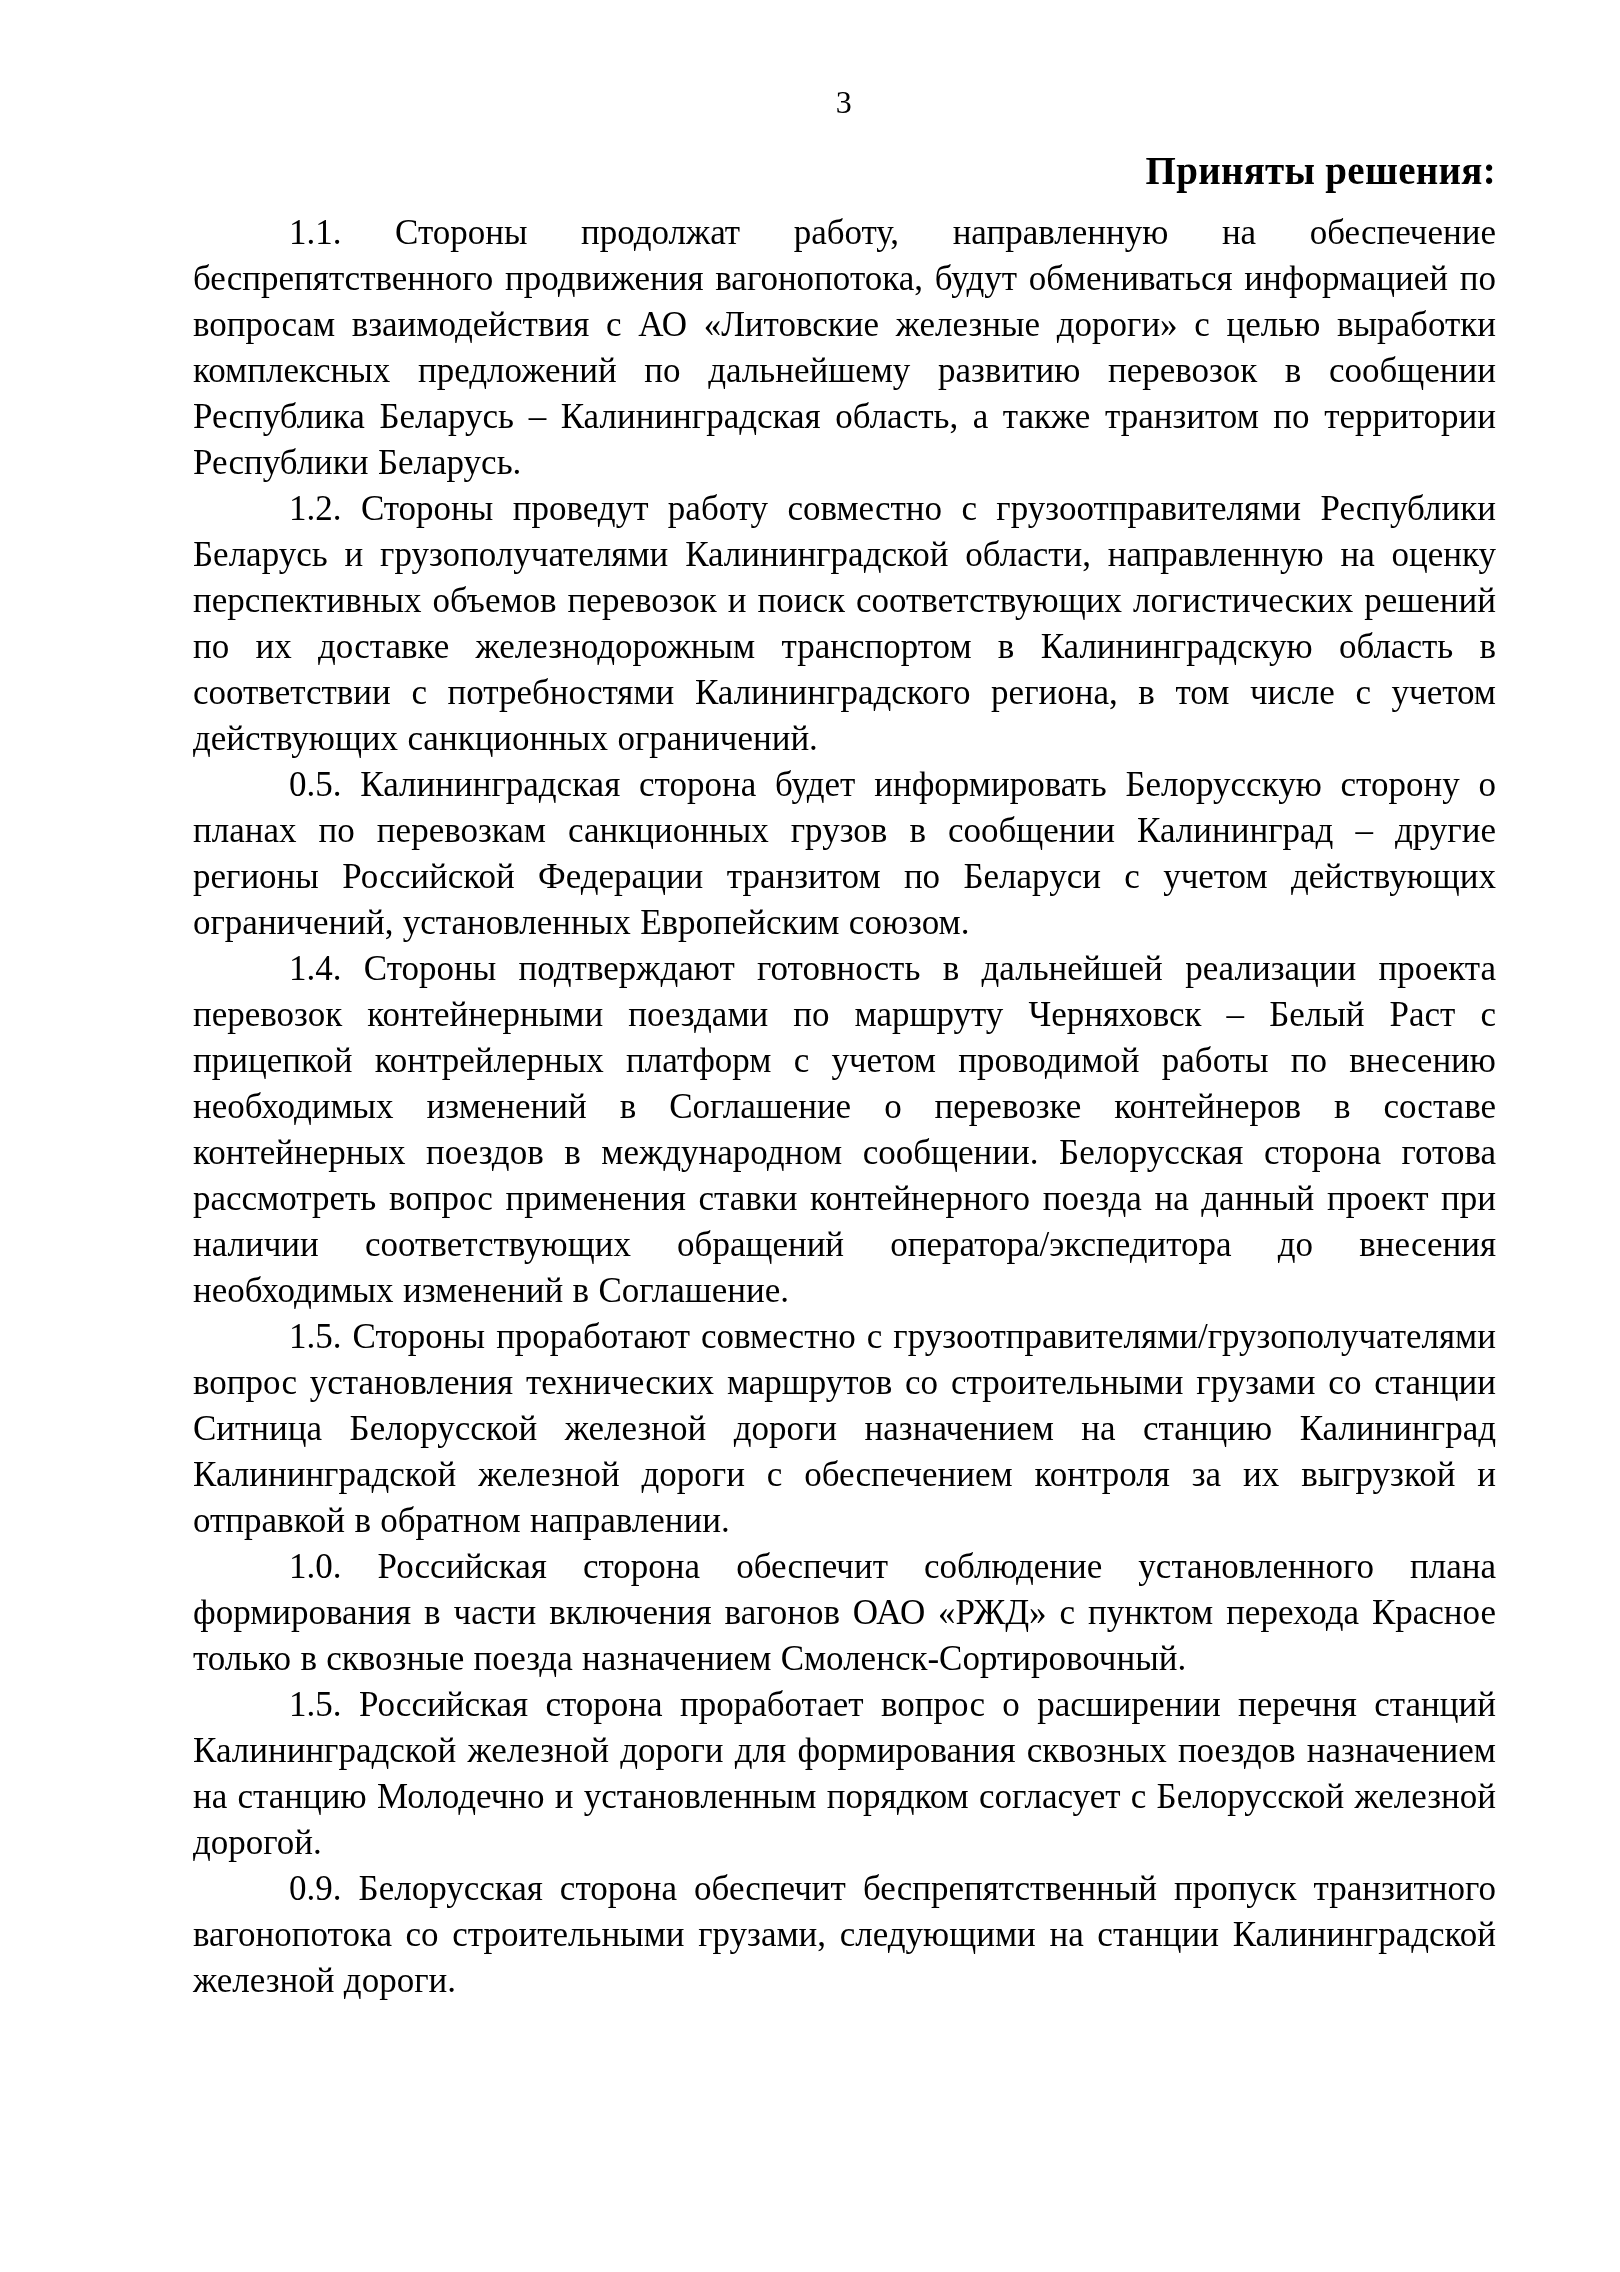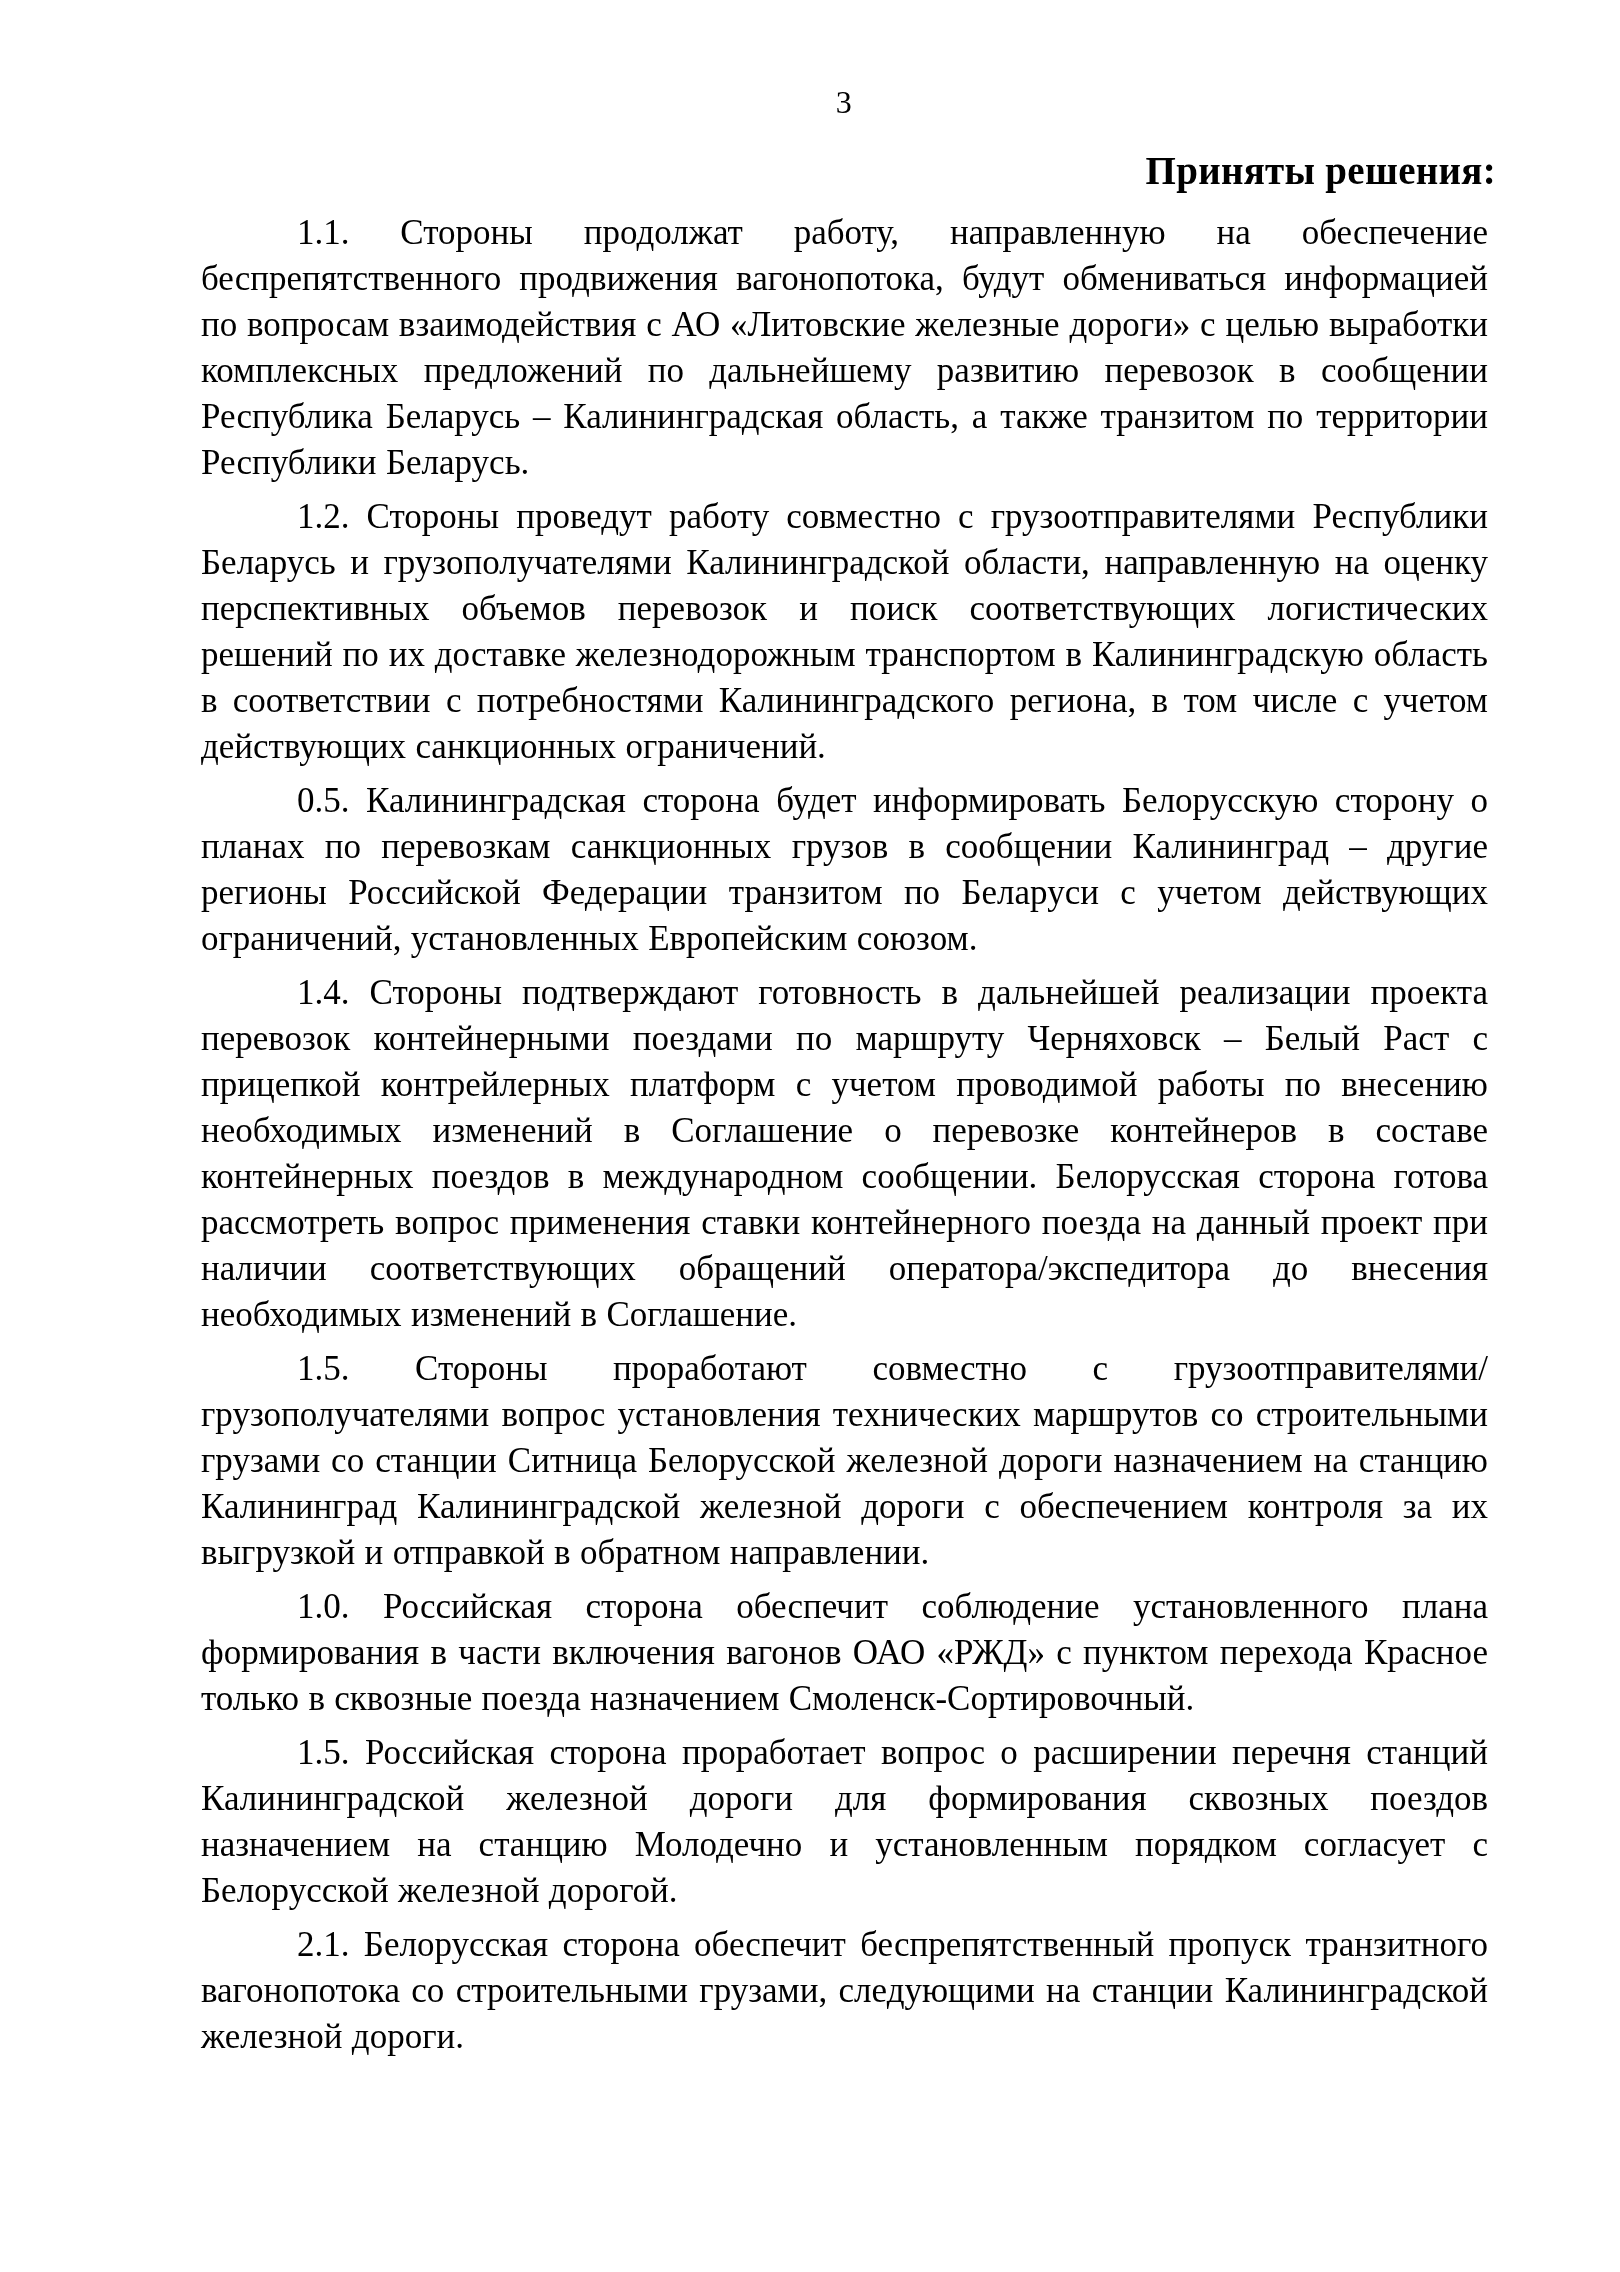--- a/index.html
+++ b/index.html
@@ -26,21 +26,21 @@
   }
   .doc-heading {
     font-size: 39px;
     font-weight: bold;
     line-height: 44px;
     margin: 27px 0 16.7px 0;
     letter-spacing: 0.3px;
     text-align: right;
   }
   .doc-body p {
-    margin: 8px;
+    margin: 0;
     font-size: 35px;
     line-height: 46px;
     text-align: justify;
     text-indent: 96px;
     word-spacing: 0.6px;
   }
 </style>
 </head>
 <body>
 
@@ -50,16 +50,16 @@
   <div class="doc-heading">Приняты решения:</div>
 
   <div class="doc-body">
     <p>1.1. Стороны продолжат работу, направленную на обеспечение беспрепятственного продвижения вагонопотока, будут обмениваться информацией по вопросам взаимодействия с АО «Литовские железные дороги» с целью выработки комплексных предложений по дальнейшему развитию перевозок в сообщении Республика Беларусь – Калининградская область, а также транзитом по территории Республики Беларусь.</p>
     <p>1.2. Стороны проведут работу совместно с грузоотправителями Республики Беларусь и грузополучателями Калининградской области, направленную на оценку перспективных объемов перевозок и поиск соответствующих логистических решений по их доставке железнодорожным транспортом в Калининградскую область в соответствии с потребностями Калининградского региона, в том числе с учетом действующих санкционных ограничений.</p>
     <p>0.5. Калининградская сторона будет информировать Белорусскую сторону о планах по перевозкам санкционных грузов в сообщении Калининград – другие регионы Российской Федерации транзитом по Беларуси с учетом действующих ограничений, установленных Европейским союзом.</p>
     <p>1.4. Стороны подтверждают готовность в дальнейшей реализации проекта перевозок контейнерными поездами по маршруту Черняховск – Белый Раст с прицепкой контрейлерных платформ с учетом проводимой работы по внесению необходимых изменений в Соглашение о перевозке контейнеров в составе контейнерных поездов в международном сообщении. Белорусская сторона готова рассмотреть вопрос применения ставки контейнерного поезда на данный проект при наличии соответствующих обращений оператора/экспедитора до внесения необходимых изменений в Соглашение.</p>
     <p>1.5. Стороны проработают совместно с грузоотправителями/грузополучателями вопрос установления технических маршрутов со строительными грузами со станции Ситница Белорусской железной дороги назначением на станцию Калининград Калининградской железной дороги с обеспечением контроля за их выгрузкой и отправкой в обратном направлении.</p>
     <p>1.0. Российская сторона обеспечит соблюдение установленного плана формирования в части включения вагонов ОАО «РЖД» с пунктом перехода Красное только в сквозные поезда назначением Смоленск-Сортировочный.</p>
     <p>1.5. Российская сторона проработает вопрос о расширении перечня станций Калининградской железной дороги для формирования сквозных поездов назначением на станцию Молодечно и установленным порядком согласует с Белорусской железной дорогой.</p>
-    <p>2.1. Белорусская сторона обеспечит беспрепятственный пропуск транзитного вагонопотока со строительными грузами, следующими на станции Калининградской железной дороги.</p>
+    <p>0.9. Белорусская сторона обеспечит беспрепятственный пропуск транзитного вагонопотока со строительными грузами, следующими на станции Калининградской железной дороги.</p>
   </div>
 </div>
 
 
 </body></html>

